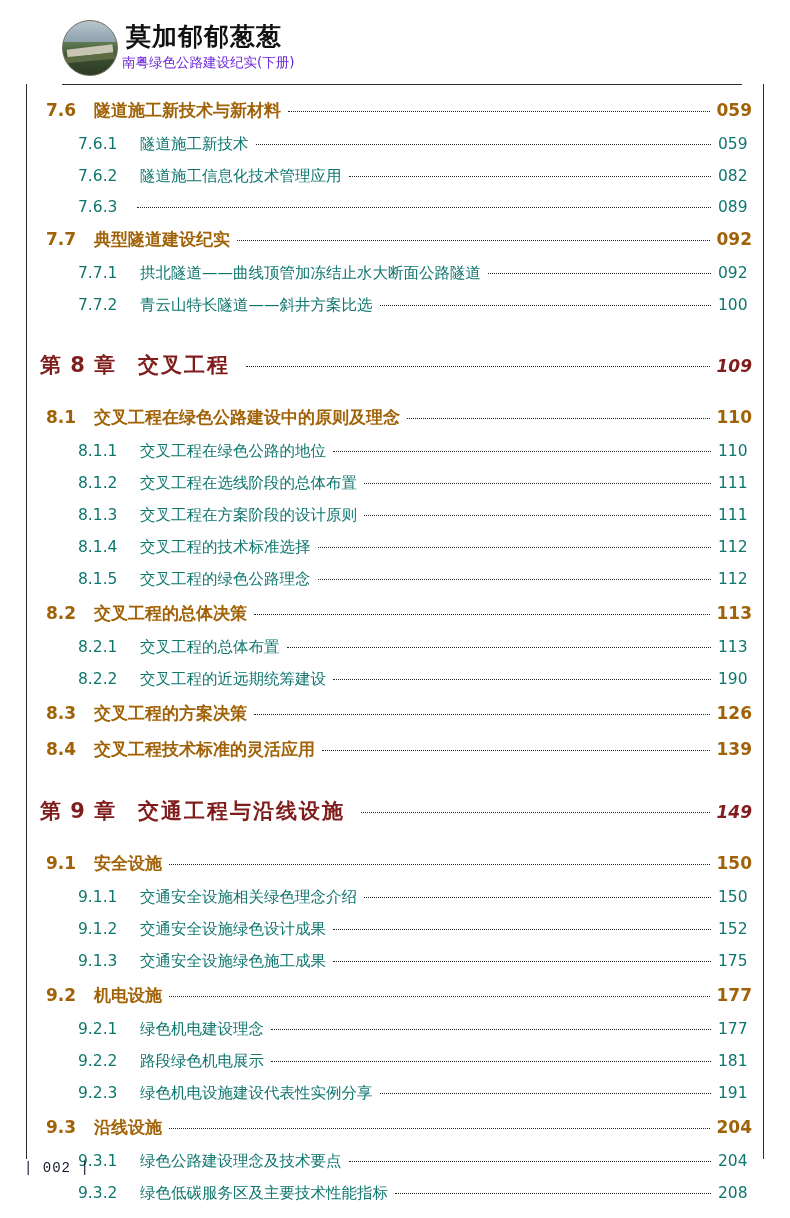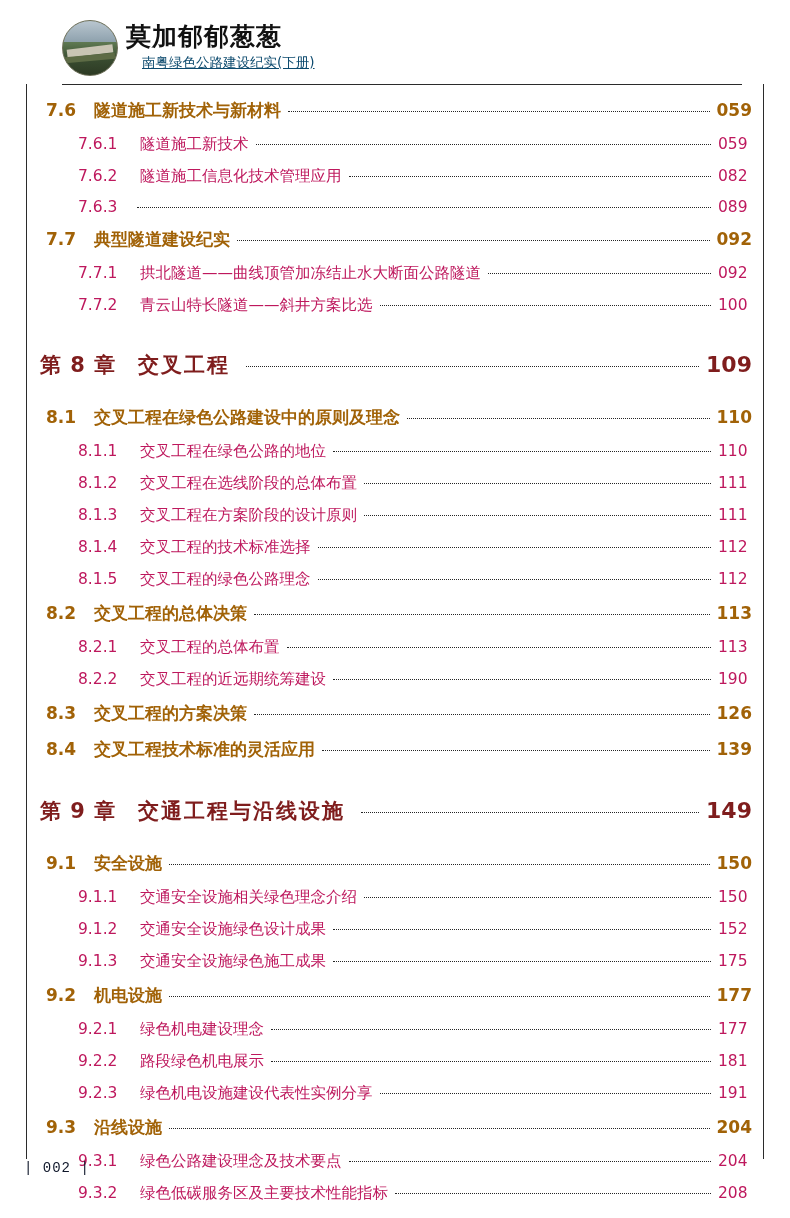--- a/index.html
+++ b/index.html
@@ -66,27 +66,26 @@
     top: 2px;
     font-family: "DejaVu Sans", sans-serif;
     font-weight: bold;
     font-size: 25px;
     letter-spacing: 1px;
     color: #111111;
     white-space: nowrap;
   }
   .header-sub {
     position: absolute;
-    left: 80px;
+    left: 60px;
     top: 36px;
     font-family: "DejaVu Sans", sans-serif;
     font-size: 13.5px;
-    color: #0c4a6e;
+    color: #6d28d9;
     white-space: nowrap;
-    text-decoration: underline;
   }
   .header-rule {
     position: absolute;
     left: 62px;
     top: 84px;
     width: 680px;
     height: 1px;
     background: #2b2b2b;
   }
 
@@ -148,21 +147,21 @@
     color: #a16207;
     padding: 6.5px 0 6.5px 0;
     margin-left: 6px;
   }
   .lvl2 .num { min-width: 38px; }
   .lvl2 .page-no { font-weight: bold; }
 
   
   .lvl3 {
     font-size: 15.5px;
-    color: #be185d;
+    color: #0f766e;
     padding: 5.5px 0 5.5px 0;
     margin-left: 38px;
   }
   .lvl3 .num { min-width: 52px; }
 
   
   .chapter {
     margin-top: 26px;
     margin-bottom: 16px;
     margin-left: 0;
@@ -171,21 +170,21 @@
     color: #7f1d1d;
     padding: 4px 0;
   }
   .chapter .num { min-width: 84px; letter-spacing: 1px; }
   .chapter .title { padding-left: 14px; letter-spacing: 2px; }
   .chapter .dots {
     top: -5px;
     border-bottom: 1.8px dotted #262626;
     margin-left: 16px;
   }
-  .chapter .page-no { font-size: 22px; }
+  .chapter .page-no { font-size: 17px; font-style: italic; }
 
   
   .footer {
     position: absolute;
     left: 24px;
     top: 1160px;
     font-family: Liberation Mono, monospace;
     font-size: 14px;
     color: #0f172a;
     letter-spacing: 1px;

